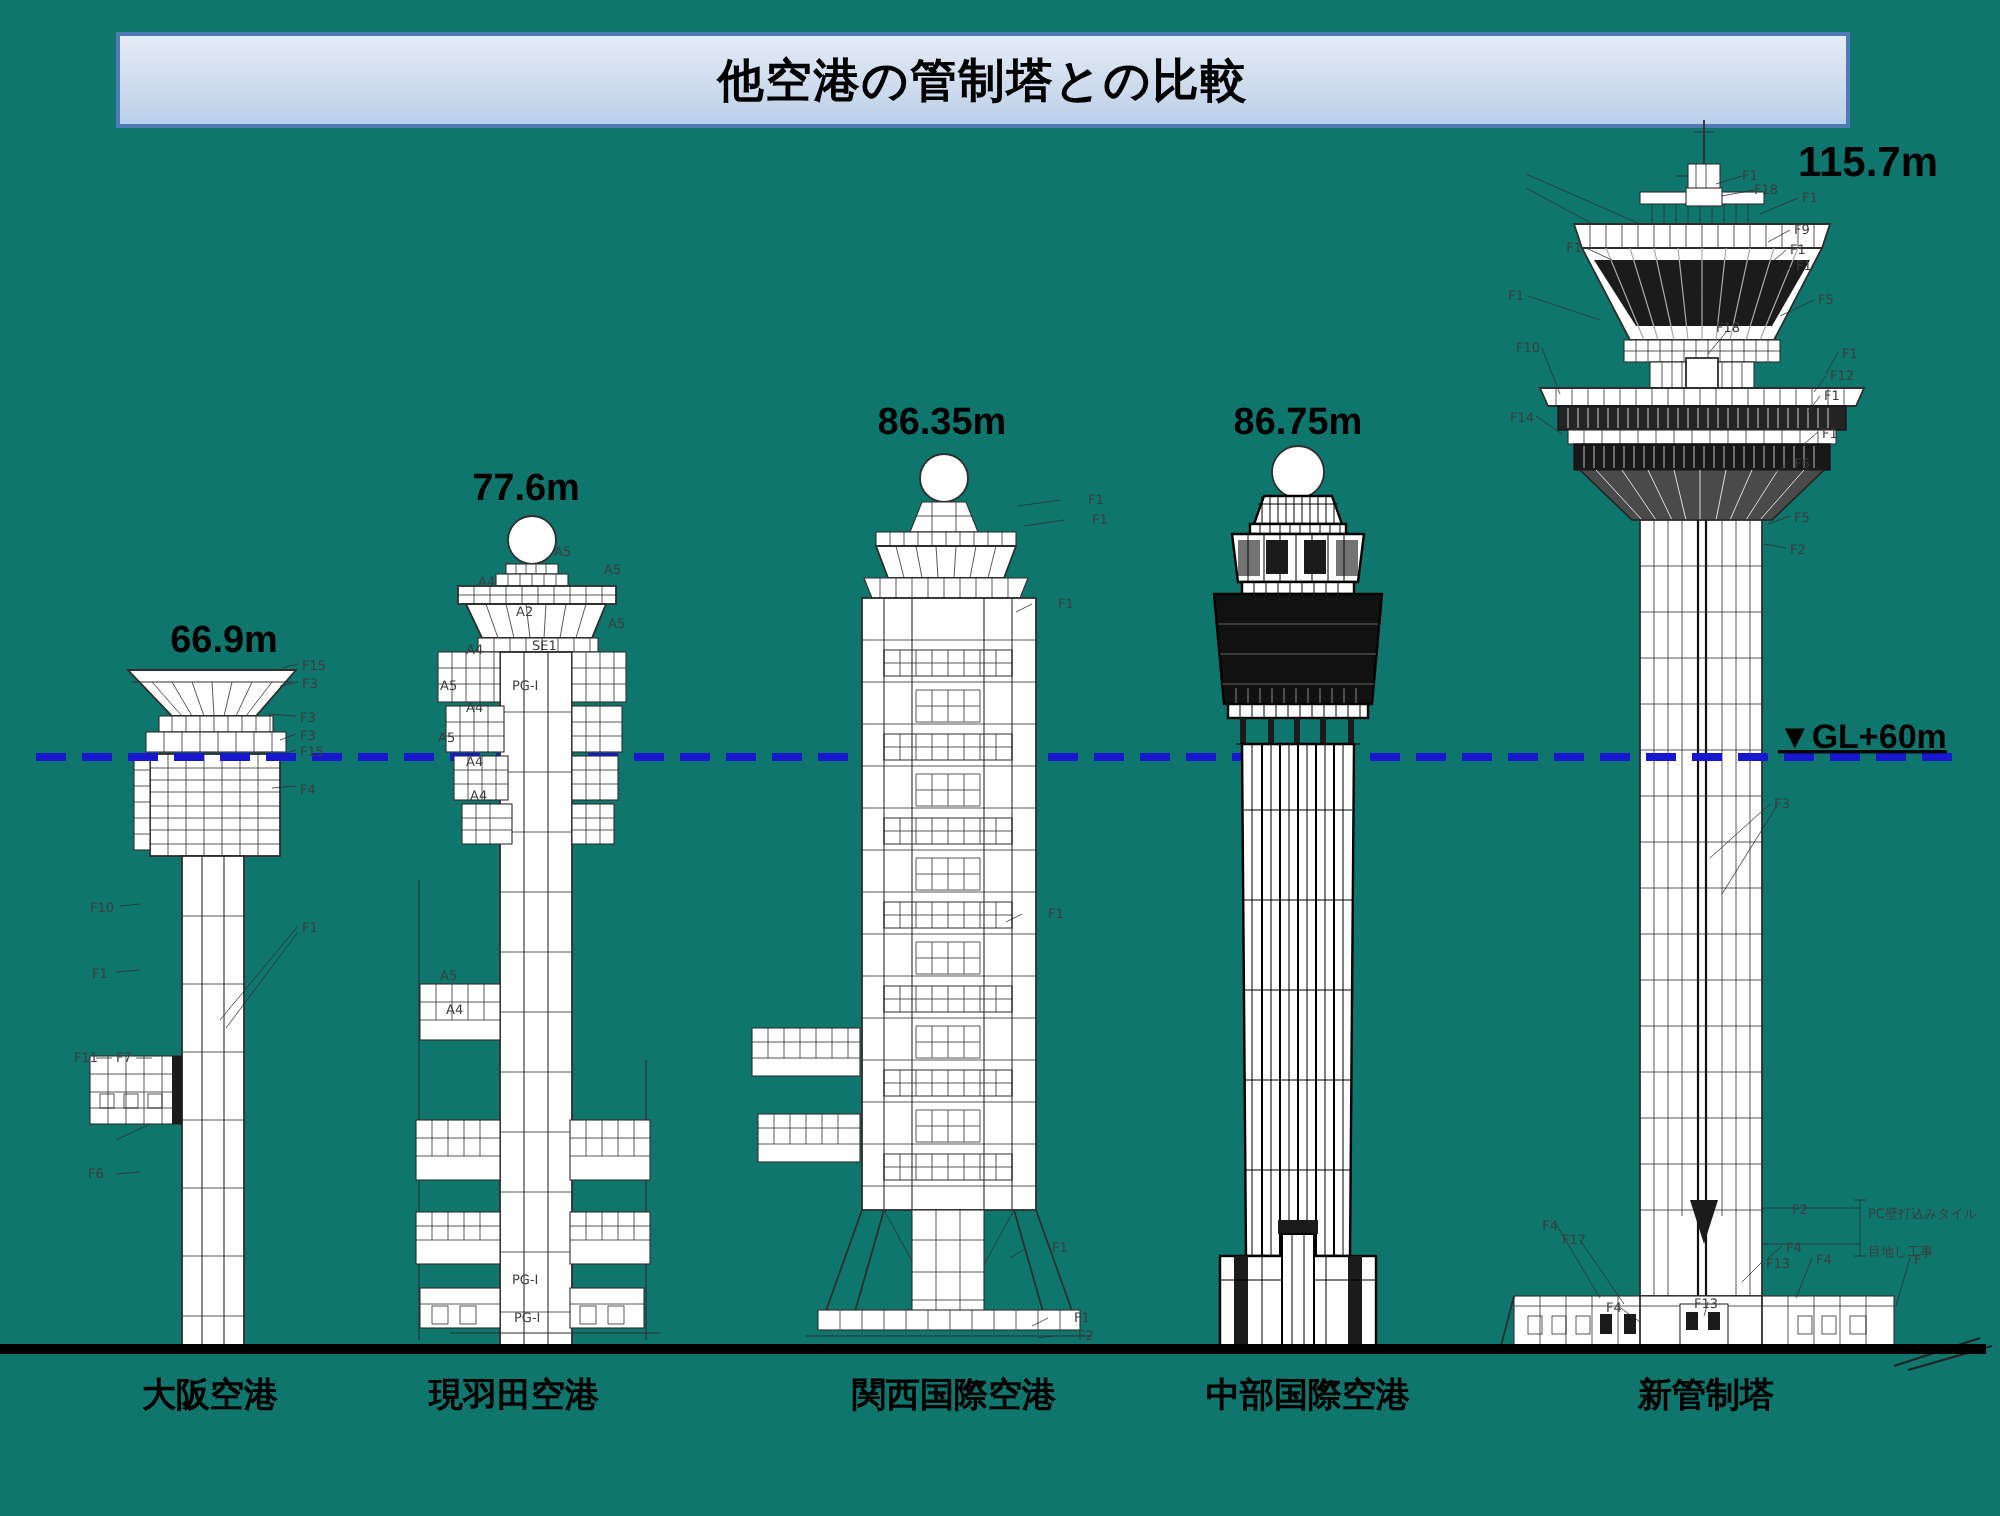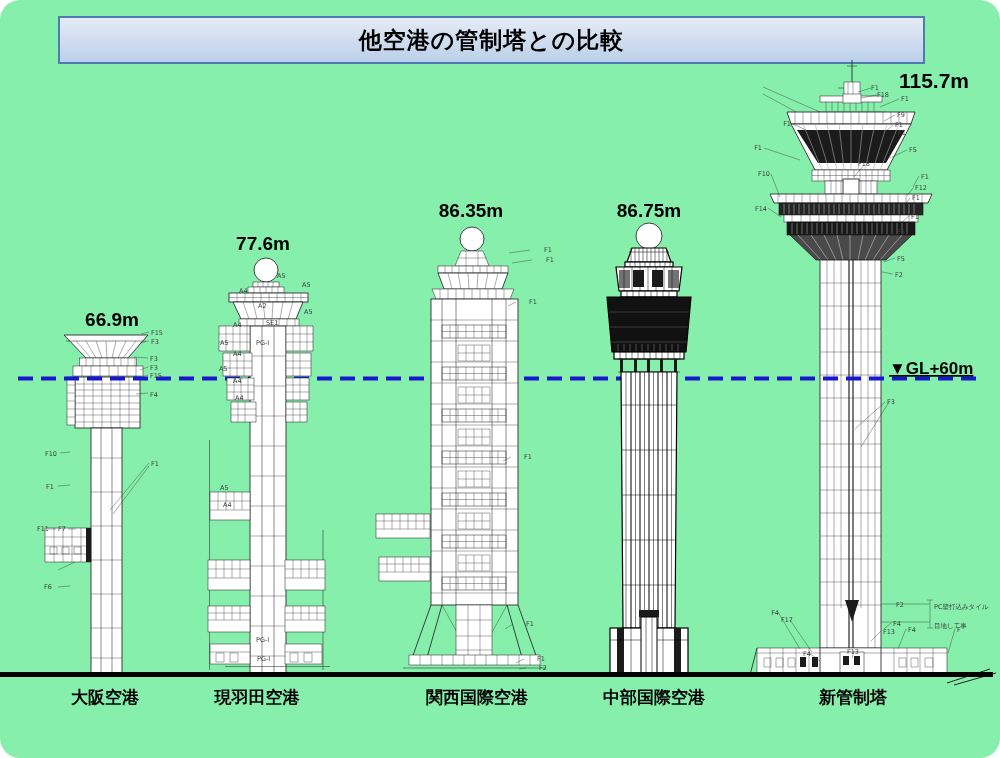--- a/index.html
+++ b/index.html
@@ -1,17 +1,17 @@
 <!DOCTYPE html>
 <html><head>
 <meta charset="utf-8">
 <style>
   html,body{margin:0;padding:0;background:#fff;}
-  #stage{position:relative;width:1000px;height:758px;background:#86efac;overflow:hidden;
-         font-family:"Liberation Sans",sans-serif;border-radius:20px;}
+  #stage{position:relative;width:1000px;height:758px;background:#0f766e;overflow:hidden;
+         font-family:"Liberation Sans",sans-serif;}
   .title-box{position:absolute;left:58px;top:16px;width:863px;height:44px;
     border:2px solid #4f7ab5;
     background:linear-gradient(180deg,#e4ebf6 0%,#cfdcee 55%,#bad0e9 100%);
     display:flex;align-items:center;justify-content:center;}
   .title-box span{font-size:23px;font-weight:bold;color:#000;letter-spacing:1px;}
   svg{position:absolute;left:0;top:0;}
   .s1{stroke:#2e2e2e;stroke-width:.9;fill:none}
   .s2{stroke:#2e2e2e;stroke-width:.55;fill:none}
   .s3{stroke:#2e2e2e;stroke-width:.4;fill:none}
   .fw{fill:#fff;stroke:#2e2e2e;stroke-width:.9}

